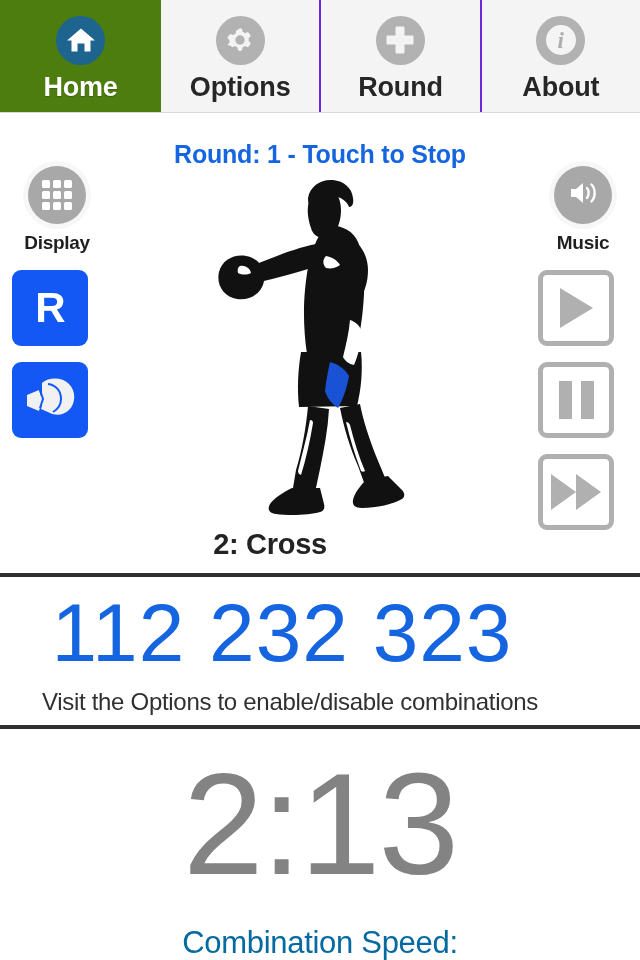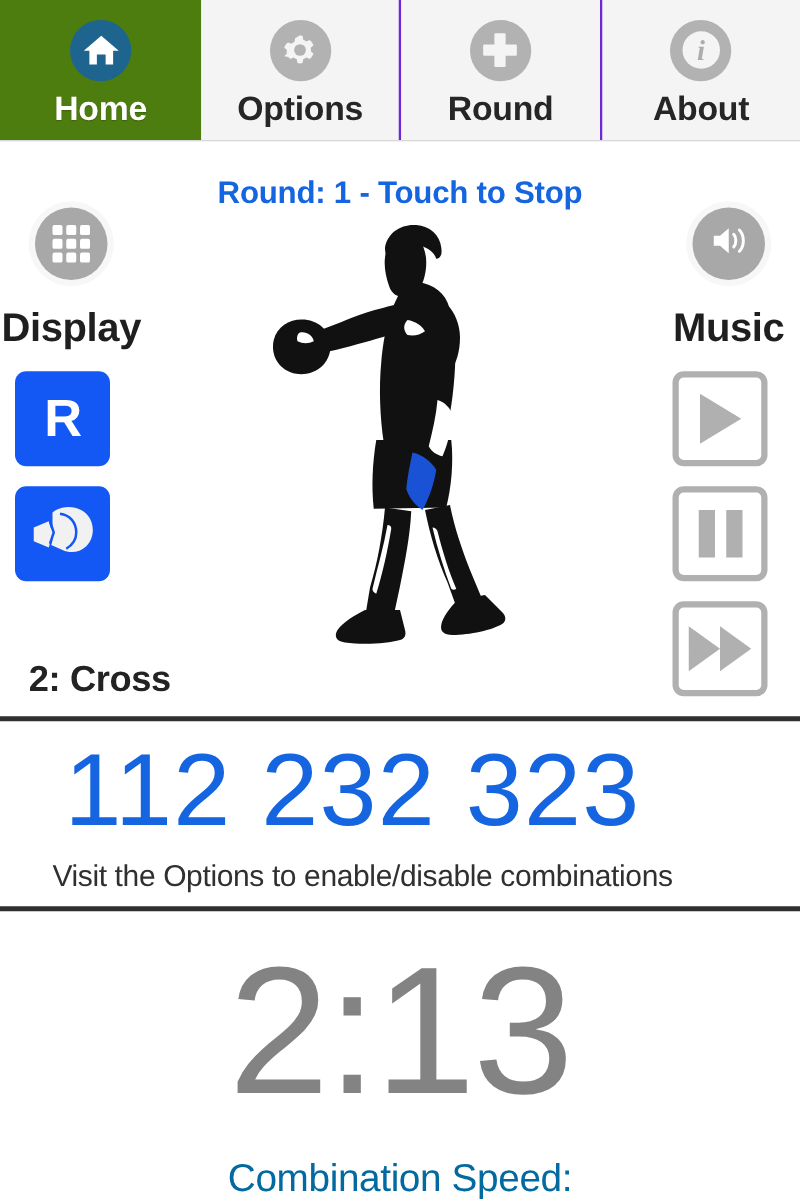--- a/index.html
+++ b/index.html
@@ -81,21 +81,21 @@
   .rail-left { position:absolute; left:12px; top:166px; width:90px; }
   .rail-right { position:absolute; right:12px; top:166px; width:90px; }
 
   .rail-head { display:flex; flex-direction:column; align-items:center; }
   .round-icon {
     width:58px; height:58px; border-radius:50%; background:#a8a8a8;
     position:relative;
     box-shadow:0 0 0 5px #f7f7f7;
   }
   .rail-head-label {
-    margin-top:20px; font-size:32px; font-weight:bold; color:#1f1f1f;
+    margin-top:8px; font-size:19px; font-weight:bold; color:#1f1f1f;
     letter-spacing:-0.3px;
   }
   
   .grid-glyph {
     position:absolute; left:50%; top:50%; transform:translate(-50%,-50%);
     width:30px; height:30px;
     display:grid; grid-template-columns:repeat(3,1fr); grid-template-rows:repeat(3,1fr);
     gap:3px;
   }
   .grid-glyph i { background:#ffffff; border-radius:1.5px; display:block; }
@@ -128,22 +128,22 @@
   .ff { display:flex; align-items:center; }
   .ff i { width:0;height:0;border-style:solid;border-width:18px 0 18px 25px;
           border-color:transparent transparent transparent #b0b0b0; display:block; }
 
   
   .figure-wrap {
     position:absolute; left:180px; top:170px; width:280px; height:360px;
   }
   .figure-wrap svg { display:block; width:100%; height:100%; }
   .move-label {
-    position:absolute; left:0; top:528px; width:540px; 
-    font-size:29px; font-weight:bold; color:#232323; letter-spacing:-0.3px;margin-left:23px;
+    position:absolute; left:0; top:528px; width:540px; text-align:center;
+    font-size:29px; font-weight:bold; color:#232323; letter-spacing:-0.3px;
   }
 
   
   .divider {
     position:absolute; left:0; width:640px; height:4px; background:#2f2f2f;
   }
   .divider.d1 { top:573px; }
   .divider.d2 { top:725px; }
 
   

